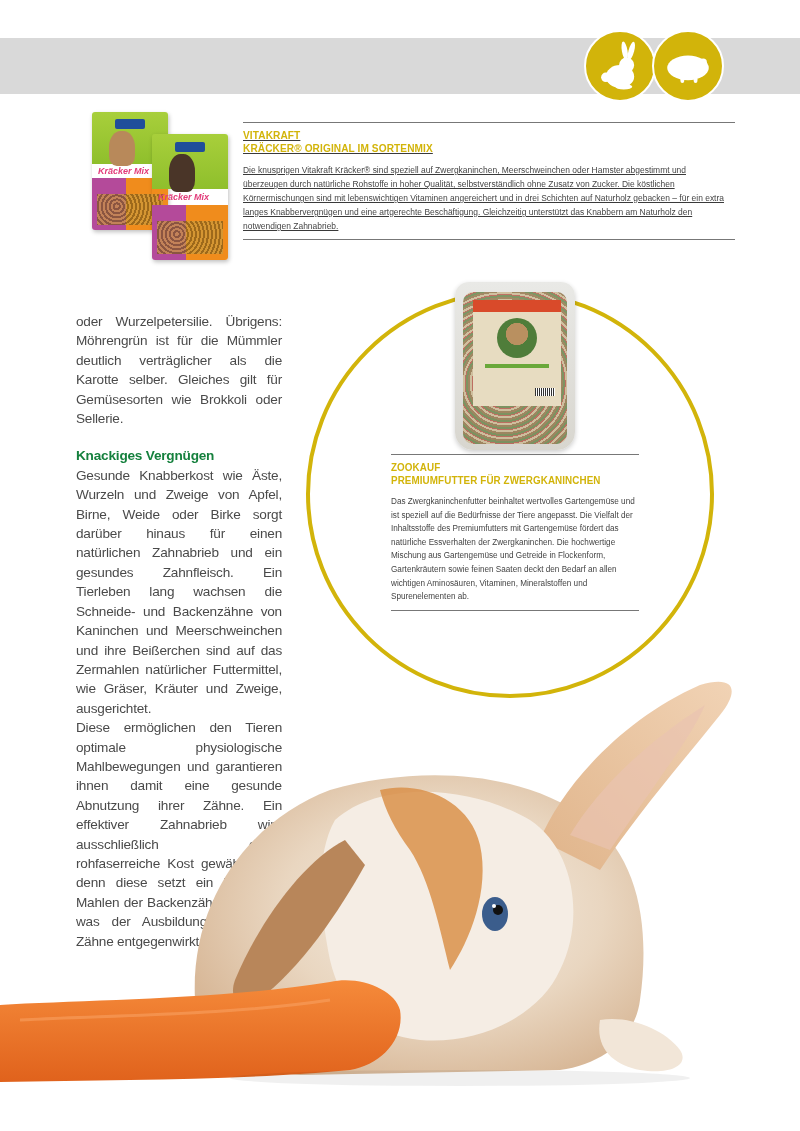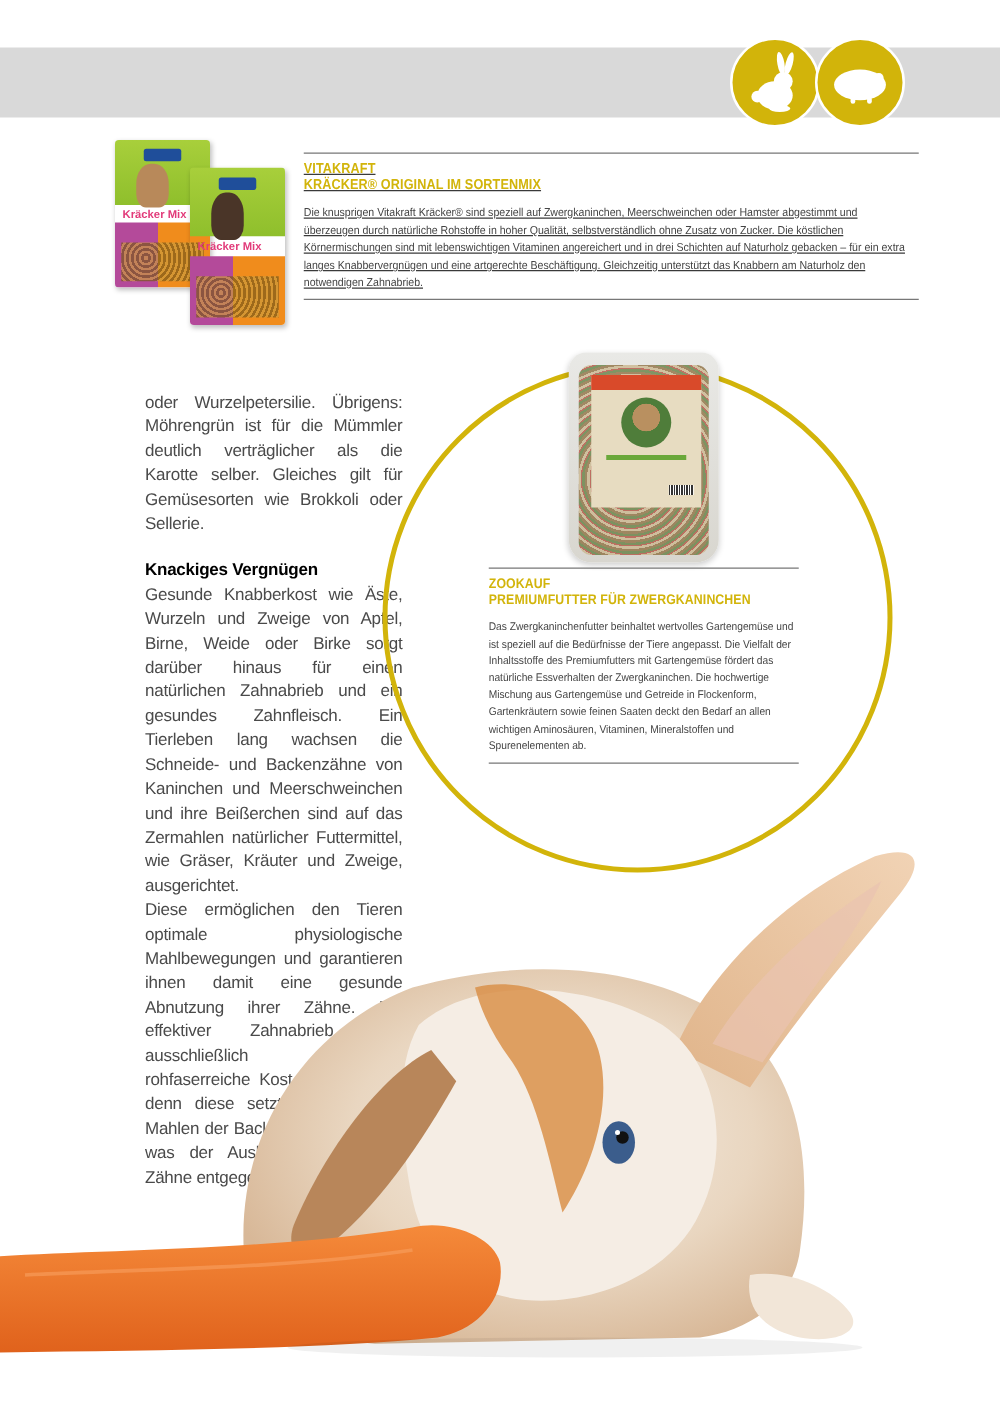--- a/index.html
+++ b/index.html
@@ -9,38 +9,38 @@
   .badge svg{position:absolute;left:0;top:0;width:100%;height:100%;}
   .badge.rabbit{left:584px;}
   .badge.hamster{left:652px;}
 
   
   .prod1{position:absolute;left:92px;top:112px;width:140px;height:150px;}
   .box{position:absolute;border-radius:3px;box-shadow:1px 2px 4px rgba(0,0,0,.25);overflow:hidden;}
   .box .top{position:absolute;left:0;top:0;right:0;height:44%;background:linear-gradient(180deg,#a8cf3b,#8fbf2c);}
   .box .brand{position:absolute;left:30%;top:6%;width:40%;height:8%;background:#1f4e9a;border-radius:2px;}
   .box .animal{position:absolute;left:22%;top:16%;width:34%;height:30%;border-radius:45% 45% 30% 30%;}
-  .box .title{position:absolute;left:8%;top:46%;width:84%;height:10%;font-size:9px;font-weight:bold;color:#e23b7a;}
+  .box .title{position:absolute;left:8%;top:46%;width:84%;height:10%;font-size:9px;font-weight:bold;font-style:italic;color:#e23b7a;}
   .box .bottom{position:absolute;left:0;top:56%;right:0;bottom:0;background:linear-gradient(90deg,#b44a9a 0 45%,#f08c1c 45% 100%);}
   .box .bottom::after{content:"";position:absolute;left:6%;right:6%;top:30%;bottom:10%;background:repeating-radial-gradient(circle at 30% 40%,#c99a3c 0 2px,#7a5a1a 2px 4px);opacity:.7;}
   .box.a{left:0;top:0;width:76px;height:118px;}
   .box.b{left:60px;top:22px;width:76px;height:126px;}
   .box.a .animal{background:#b8895a;}
   .box.b .animal{background:#4a3528;}
 
   .card1{position:absolute;left:243px;top:122px;width:492px;text-decoration:underline;}
   .rule{height:0;border-top:1.5px solid #777;}
   .gold{color:#d2b40a;}
   .card-title{font-family:"Liberation Sans", sans-serif;font-weight:bold;font-size:11.5px;line-height:13px;letter-spacing:.1px;margin-top:6px;transform:scaleX(.88);transform-origin:left;}
   .card-body{font-size:9.2px;line-height:14px;color:#444;margin:8px 0 6px 0;transform:scaleX(.92);transform-origin:left;width:108%;}
 
   
-  .leftcol{position:absolute;left:76px;top:312px;width:206px;font-size:13.6px;line-height:19.4px;color:#4a4a4a;text-align:justify;letter-spacing:-.2px;margin-left:40px;}
+  .leftcol{position:absolute;left:76px;top:312px;width:206px;font-size:13.6px;line-height:19.4px;color:#4a4a4a;text-align:justify;letter-spacing:-.2px;}
   .leftcol p{margin:0;}
-  .leftcol h3{margin:18px 0 0 0;font-size:13.6px;line-height:19.4px;font-weight:bold;color:#000000;}
+  .leftcol h3{margin:18px 0 0 0;font-size:13.6px;line-height:19.4px;font-weight:bold;color:#15803d;}
 
   
   .circle{position:absolute;left:306px;top:290px;width:408px;height:408px;border:4px solid #d2b40a;border-radius:50%;box-sizing:border-box;}
   .bag{position:absolute;left:455px;top:282px;width:120px;height:168px;border-radius:14px 14px 18px 18px;background:linear-gradient(180deg,#e9e9e6,#d8d6cf);box-shadow:0 2px 5px rgba(0,0,0,.2);overflow:hidden;}
   .bag .mix{position:absolute;inset:10px 8px 6px 8px;border-radius:10px;background:repeating-radial-gradient(circle at 40% 60%,#8a6a3a 0 2px,#5d7a3a 2px 4px,#b24a3a 4px 5px,#c9b48a 5px 7px);opacity:.75;}
   .bag .label{position:absolute;left:18px;top:18px;width:88px;height:106px;background:#e7dcc1;}
   .bag .label .red{position:absolute;left:0;top:0;right:0;height:12px;background:#d94a2a;}
   .bag .label .photo{position:absolute;left:24px;top:18px;width:40px;height:40px;border-radius:50%;background:radial-gradient(circle at 50% 40%,#b99060 0 35%,#4f7d3a 36%);}
   .bag .label .line{position:absolute;left:12px;top:64px;width:64px;height:4px;background:#6aa83a;}
   .bag .label .bar{position:absolute;right:6px;bottom:10px;width:20px;height:8px;background:repeating-linear-gradient(90deg,#333 0 1px,#fff 1px 2px);}

